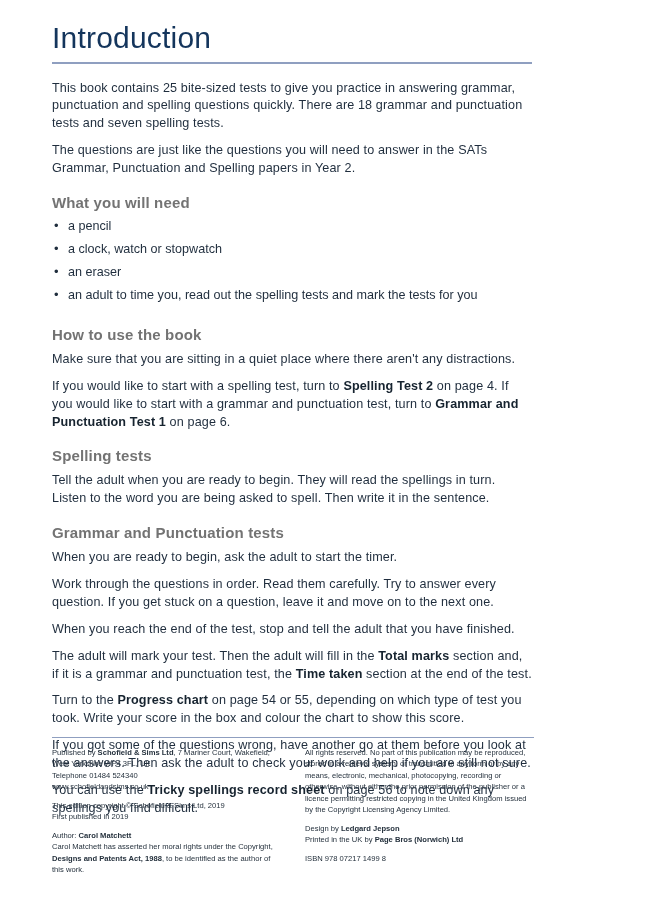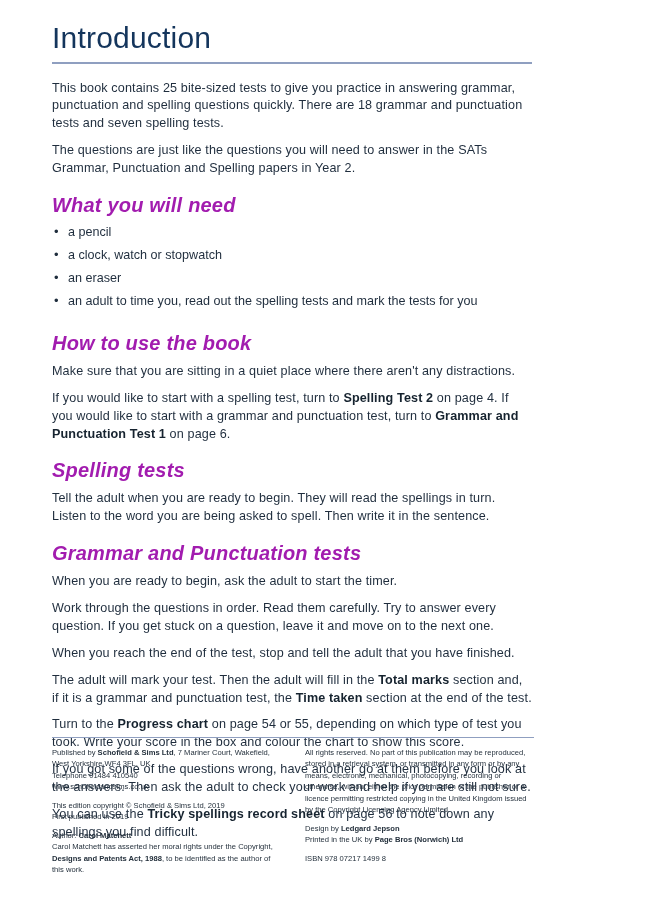--- a/index.html
+++ b/index.html
@@ -43,26 +43,25 @@
     font-size: 12.6px;
     line-height: 1.42;
     color: #1f2d3d;
     margin: 8px 0 9px 0;
     letter-spacing: 0.01em;
   }
   .para b, .para strong { font-weight: 700; color: #16232f; }
 
   
   .section-heading {
-    font-size: 20px;
+    font-size: 15px;
     font-weight: 700;
-    color: #a21caf;
+    color: #737373;
     margin: 16px 0 7px 0;
     letter-spacing: 0.01em;
-    font-style: italic;
   }
 
   
   .bullets {
     list-style: none;
     margin: 0 0 4px 0;
     padding: 0;
   }
   .bullets li {
     font-size: 12.6px;
@@ -143,21 +142,21 @@
   <p class="para"><span>The adult will mark your test. Then the adult will fill in the </span><b>Total marks</b><span> section and, if it is a grammar and punctuation test, the </span><b>Time taken</b><span> section at the end of the test.</span></p>
   <p class="para"><span>Turn to the </span><b>Progress chart</b><span> on page 54 or 55, depending on which type of test you took. Write your score in the box and colour the chart to show this score.</span></p>
   <p class="para">If you got some of the questions wrong, have another go at them before you look at the answers. Then ask the adult to check your work and help if you are still not sure.</p>
   <p class="para"><span>You can use the </span><b>Tricky spellings record sheet</b><span> on page 56 to note down any spellings you find difficult.</span></p>
 
   <div class="footer">
     <div class="footer-rule"></div>
     <div class="footer-cols">
 
       <div class="footer-col left">
-        <p class="fp"><span>Published by </span><b>Schofield &amp; Sims Ltd</b><span>, 7 Mariner Court, Wakefield,</span><br><span>West Yorkshire WF4 3FL, UK</span><br><span>Telephone 01484 410540</span><br><span>www.schofieldandsims.co.uk</span></p>
+        <p class="fp"><span>Published by </span><b>Schofield &amp; Sims Ltd</b><span>, 7 Mariner Court, Wakefield,</span><br><span>West Yorkshire WF4 3FL, UK</span><br><span>Telephone 01484 524340</span><br><span>www.schofieldandsims.co.uk</span></p>
         <p class="fp"><span>This edition copyright © Schofield &amp; Sims Ltd, 2019</span><br><span>First published in 2019</span></p>
         <p class="fp"><span>Author: </span><b>Carol Matchett</b><br><span>Carol Matchett has asserted her moral rights under the Copyright, </span><b>Designs and Patents Act, 1988</b><span>, to be identified as the author of this work.</span></p>
       </div>
 
       <div class="footer-col right">
         <p class="fp">All rights reserved. No part of this publication may be reproduced, stored in a retrieval system, or transmitted in any form or by any means, electronic, mechanical, photocopying, recording or otherwise, without either the prior permission of the publisher or a licence permitting restricted copying in the United Kingdom issued by the Copyright Licensing Agency Limited.</p>
         <p class="fp"><span>Design by </span><b>Ledgard Jepson</b><br><span>Printed in the UK by </span><b>Page Bros (Norwich) Ltd</b></p>
         <p class="fp">ISBN 978 07217 1499 8</p>
       </div>
 

